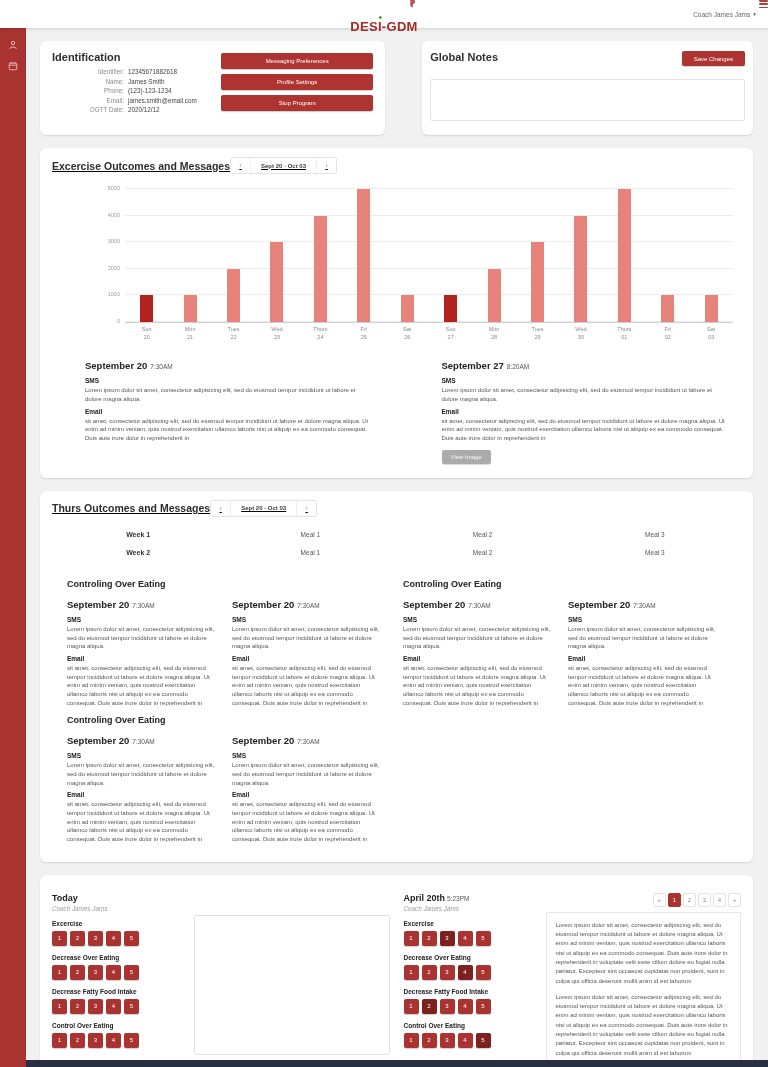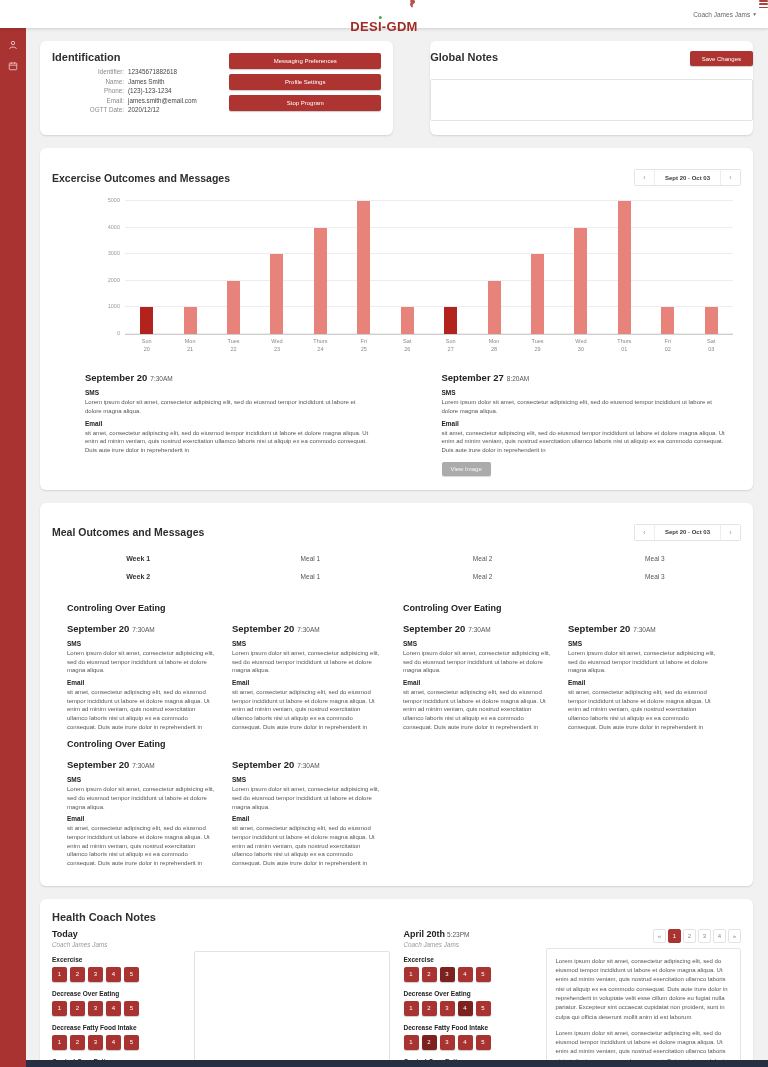--- a/index.html
+++ b/index.html
@@ -30,28 +30,28 @@
   .row1{display:flex;gap:7px;margin-bottom:13px;}
   .id-card{flex:1.02;padding:10px 12px;display:flex;}
   .id-left{flex:1;}
   .card-title{font-size:11px;font-weight:bold;color:#2f2f2f;}
   .id-fields{margin-top:5px;}
   .id-field{display:flex;font-size:6.3px;margin:2.5px 0;}
   .id-label{width:72px;text-align:right;color:#8a8a8a;margin-right:4px;flex-shrink:0;}
   .id-value{color:#454545;}
   .id-actions{width:152px;padding-top:2px;}
   .red-btn{display:block;width:100%;background:#ae3431;color:#fff;font-size:6px;border:none;border-radius:2px;height:16px;margin-bottom:5px;cursor:pointer;box-shadow:0 1px 1px rgba(0,0,0,.2);}
-  .gn-card{flex:1;padding:10px 0;margin-left:30px;}
+  .gn-card{flex:1;padding:10px 8px;margin-left:30px;}
   .gn-head{display:flex;justify-content:space-between;align-items:flex-start;}
   .save-btn{width:auto;padding:0 12px;height:15px;}
   .gn-textarea{width:100%;height:42px;border:1px solid #e3e3e3;border-radius:2px;margin-top:8px;resize:none;font-size:6px;color:#444;padding:3px;}
 
   
   .section-card{margin-bottom:13px;padding-bottom:10px;}
-  .card-header{display:flex;justify-content:space-between;align-items:center;padding:21px 12px 6px;}
+  .card-header{display:flex;justify-content:flex-start;align-items:center;padding:9px 12px 6px;text-decoration:underline;}
   .section-title{font-size:10.5px;font-weight:bold;color:#2d2d2d;}
   .date-nav{display:flex;border:1px solid #e4e4e4;background:#fff;height:17px;border-radius:2px;overflow:hidden;}
   .nav-btn{width:19px;background:#fff;border:none;font-size:7px;color:#999;cursor:pointer;}
   .date-range{padding:0 10px;font-size:6px;color:#3a3a3a;display:flex;align-items:center;border-left:1px solid #eee;border-right:1px solid #eee;font-weight:bold;}
 
   
   .chart{margin:10px 20px 0 85px;}
   .plot{position:relative;height:133px;border-bottom:1px solid #cfcfcf;}
   .gridline{position:absolute;left:0;right:0;height:1px;background:#ededed;}
   .gridline .ytick{position:absolute;right:100%;margin-right:5px;top:-3px;font-size:5.5px;color:#9a9a9a;}
@@ -330,21 +330,21 @@
           <div class="msg-text">Lorem ipsum dolor sit amet, consectetur adipisicing elit, sed do eiusmod tempor incididunt ut labore et dolore magna aliqua.</div>
           <div class="msg-label">Email</div>
           <div class="msg-text">sit amet, consectetur adipiscing elit, sed do eiusmod tempor incididunt ut labore et dolore magna aliqua. Ut enim ad minim veniam, quis nostrud exercitation ullamco laboris nisi ut aliquip ex ea commodo consequat. Duis aute irure dolor in reprehenderit in</div>
         </div>
         <div class="msg-col"><div class="msg-date-row"><span class="msg-date">September 27</span><span class="msg-time">8:20AM</span></div><div class="msg-label">SMS</div><div class="msg-text">Lorem ipsum dolor sit amet, consectetur adipisicing elit, sed do eiusmod tempor incididunt ut labore et dolore magna aliqua.</div><div class="msg-label">Email</div><div class="msg-text">sit amet, consectetur adipiscing elit, sed do eiusmod tempor incididunt ut labore et dolore magna aliqua. Ut enim ad minim veniam, quis nostrud exercitation ullamco laboris nisi ut aliquip ex ea commodo consequat. Duis aute irure dolor in reprehenderit in</div><button class="view-image-btn">View Image</button></div>
       </div>
   </section>
 
   <section class="card section-card">
     <div class="card-header">
-      <h2 class="section-title">Meal Outcomes and Messages</h2>
+      <h2 class="section-title">Thurs Outcomes and Messages</h2>
       <div class="date-nav">
         <button class="nav-btn">‹</button>
         <span class="date-range">Sept 20 - Oct 03</span>
         <button class="nav-btn">›</button>
       </div>
     </div>
     <div class="diet-table">
         <div class="diet-row">
           <div class="diet-week">Week 1</div>
           <div class="diet-meal">Meal 1</div>
@@ -413,21 +413,20 @@
               <div class="msg-text">Lorem ipsum dolor sit amet, consectetur adipisicing elit, sed do eiusmod tempor incididunt ut labore et dolore magna aliqua.</div>
               <div class="msg-label">Email</div>
               <div class="msg-text">sit amet, consectetur adipiscing elit, sed do eiusmod tempor incididunt ut labore et dolore magna aliqua. Ut enim ad minim veniam, quis nostrud exercitation ullamco laboris nisi ut aliquip ex ea commodo consequat. Duis aute irure dolor in reprehenderit in</div>
             </div>
           </div>
         </div>
       </div>
   </section>
 
   <section class="card hc-card">
-    <h2 class="card-title">Health Coach Notes</h2>
     <div class="hc-row">
       <div class="hc-pane">
         <div class="hc-body">
           <div class="hc-cats-wrap">
             <div class="hc-head">Today</div>
             <div class="hc-author">Coach James Jams</div>
             <div>
                 <div class="cat-label">Excercise</div>
                 <div class="ratings">
                   <button class="rate-btn">1</button>

